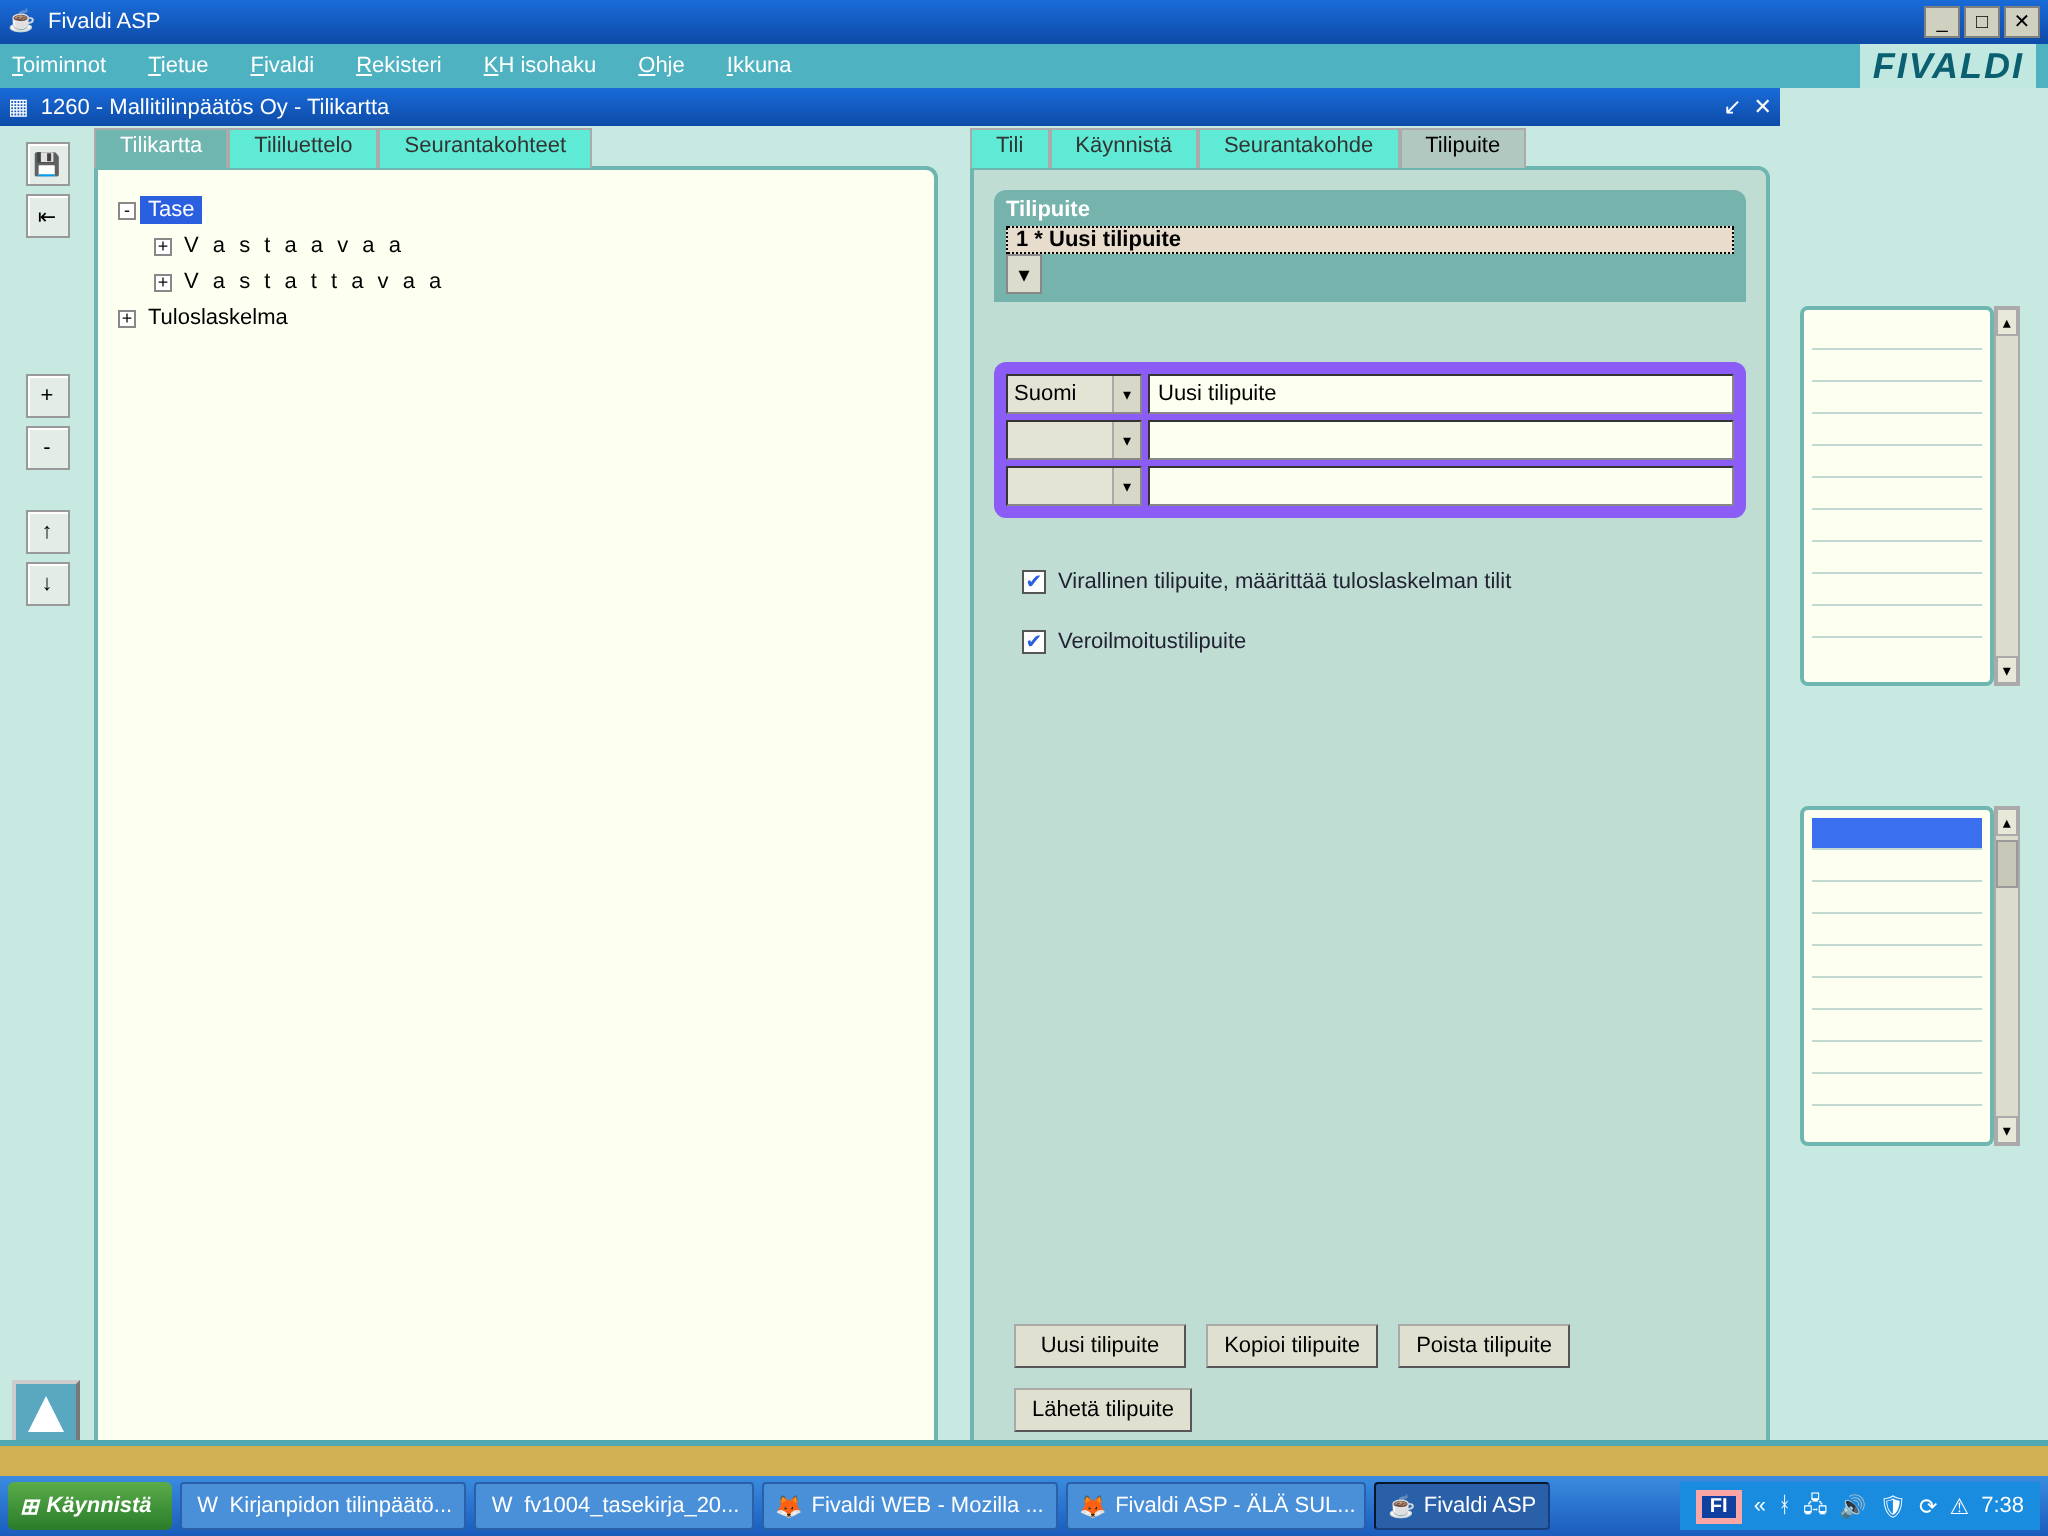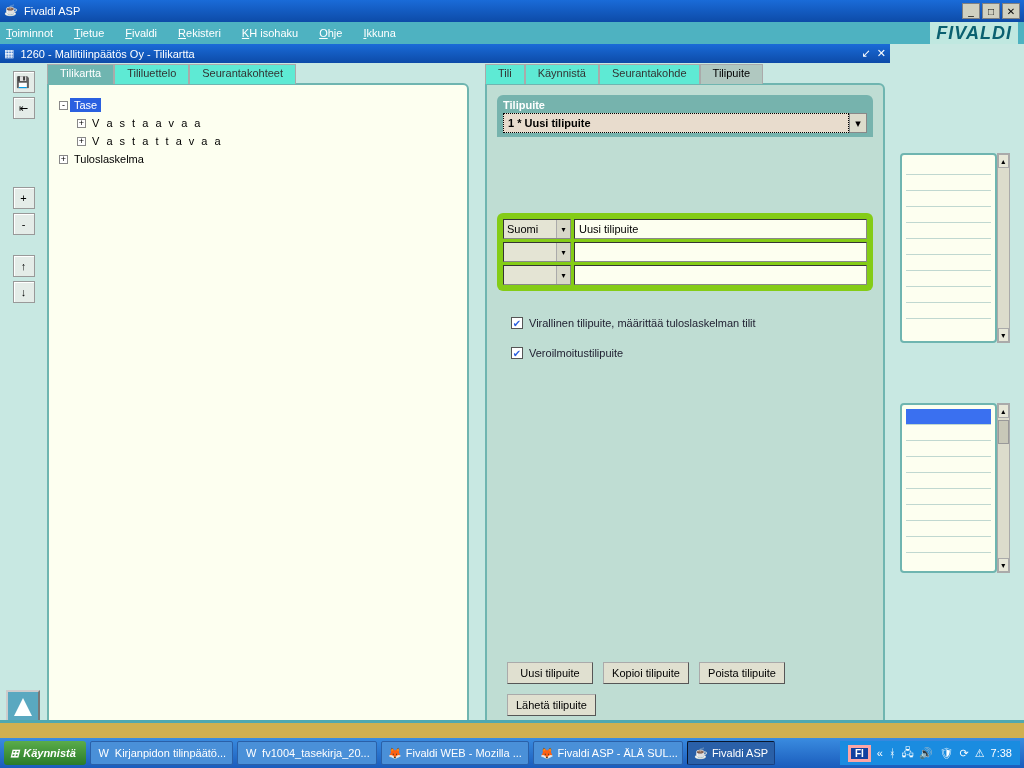--- a/index.html
+++ b/index.html
@@ -63,26 +63,26 @@
 .logo-sq { width:34px; height:34px; border:2px outset #ccc; background:#5aa8c0; position:absolute; bottom:8px; left:6px; display:flex; align-items:center; justify-content:center;}
 
 
 .right-panel-wrap { width: 400px; display:flex; flex-direction:column; }
 .right-tabstrip { display:flex; height:20px; }
 .right-panel { flex:1; background:#bfddd3; border:2px solid #6fb5b0; padding:10px 10px; border-radius: 0 6px 6px 6px; display:flex; flex-direction:column;}
 
 
 .tp-header { background:#76b3ad; padding:4px 6px; border-radius:6px 6px 0 0;}
 .tp-header-label { color:#fff; font-weight:bold; }
-.tp-select-row { display:flex; margin-top:2px;}
+.tp-select-row { display:flex; margin-top:2px;flex-direction:column;}
 .tp-select { flex:1; height:20px; border:1px solid #000; background:#e8dccd; padding:0 4px; display:flex; align-items:center; font-weight:bold; border-style: dotted;}
 .tp-select-arrow { width:18px; height:20px; border:1px solid #888; background:#dcdccc; display:flex; align-items:center; justify-content:center;}
 
 
-.lang-block { background:#84cc16; padding:6px; border-radius:6px; margin-top: 76px;}
+.lang-block { background:#8b5cf6; padding:6px; border-radius:6px; margin-top: 30px;}
 .lang-row { display:flex; margin-bottom:3px; gap:3px;}
 .lang-combo { width:68px; height:20px; border:1px inset #888; background:#e4e4d4; display:flex; align-items:center; }
 .lang-combo-txt { flex:1; padding:0 3px; }
 .lang-combo-arr { width:14px; height:18px; background:#d8d8c8; border-left:1px solid #aaa; display:flex; align-items:center; justify-content:center; font-size:8px;}
 .lang-input { flex:1; height:20px; border:1px inset #888; background:#fdfff0; padding:0 4px;}
 
 
 .check-block { margin-top:26px; padding-left:14px; }
 .check-row { display:flex; align-items:center; gap:6px; color:#223; margin-bottom:18px;}
 .check-box { width:12px; height:12px; border:1px solid #555; background:#fff; display:flex; align-items:center; justify-content:center; font-size:10px; color:#2a60e0;}

